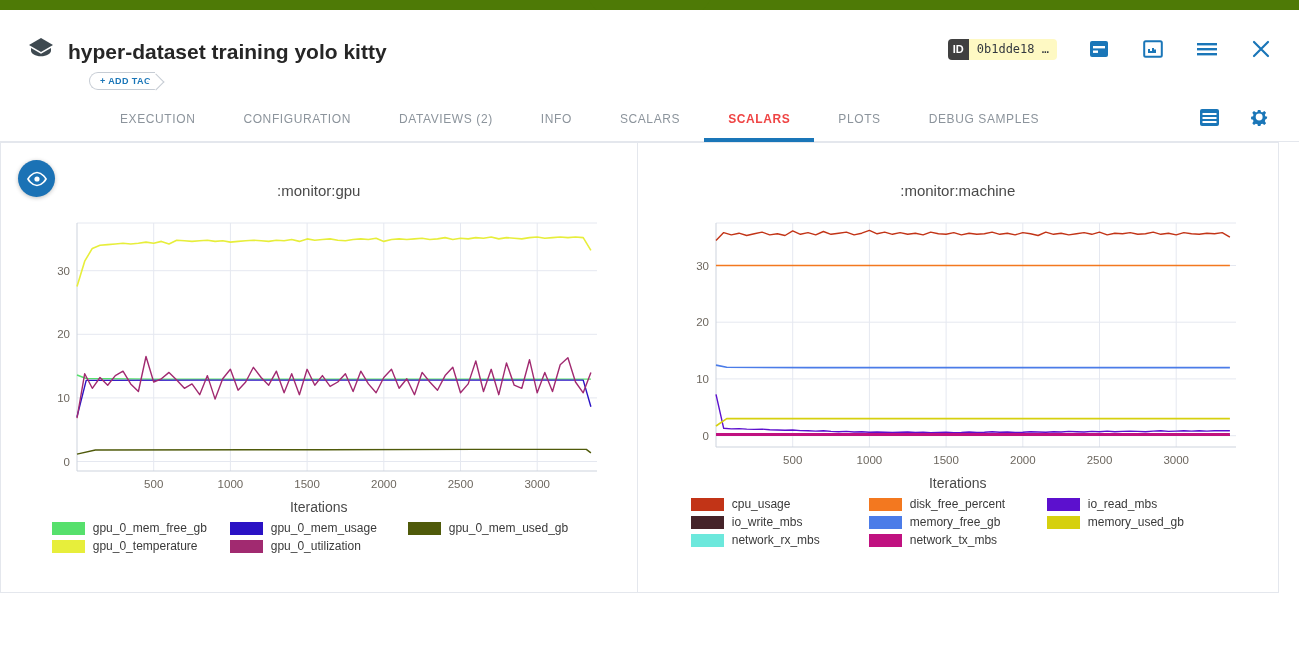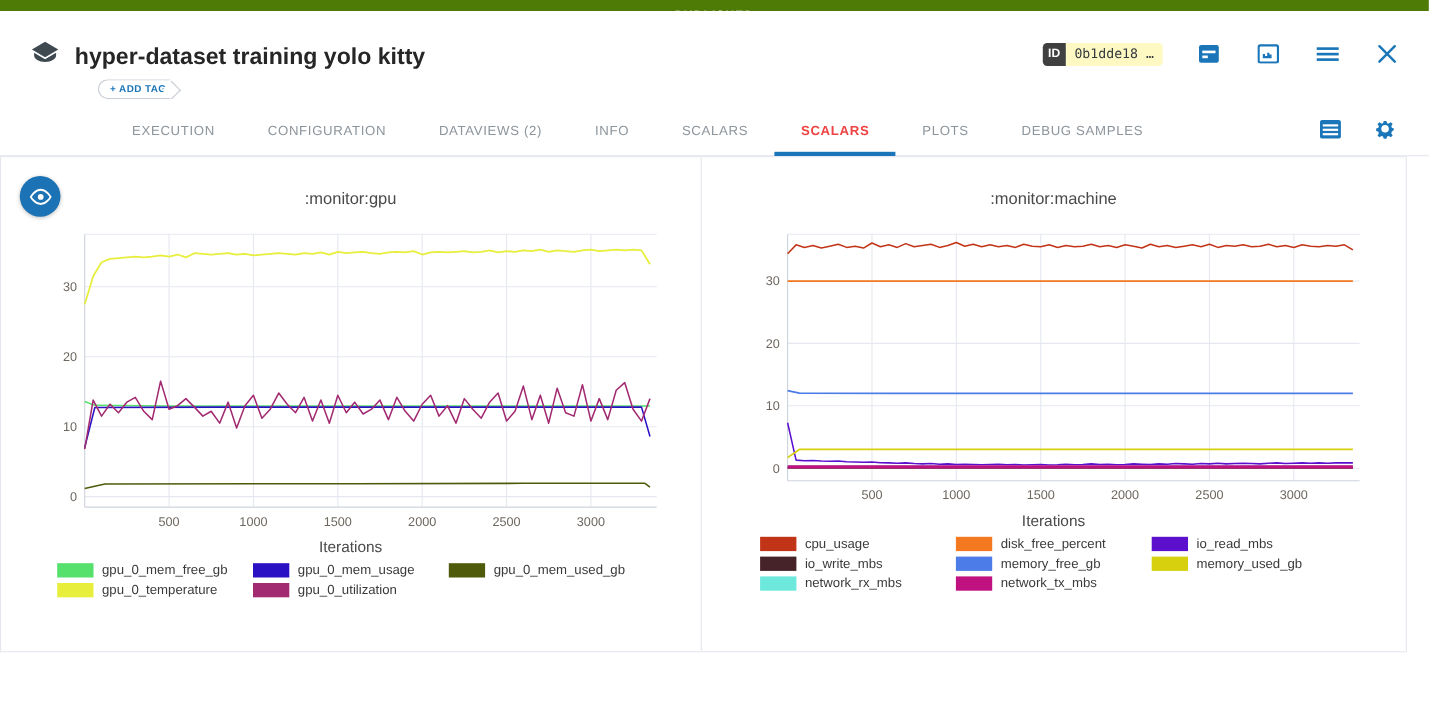--- a/index.html
+++ b/index.html
@@ -36,21 +36,21 @@
              border-bottom:1px solid #e4e7ed; display:flex; align-items:stretch; }
   .tabs { display:flex; align-items:stretch; padding-left:96px; }
   .tab { display:flex; align-items:center; padding:0 24px; font-size:12px; letter-spacing:.6px; color:#8c949c;
          cursor:pointer; border-bottom:4px solid transparent; margin-bottom:-1px; }
   .tab.active { color:#ef4444; font-weight:bold; border-bottom-color:#1a76b8; }
   .tabbar-icons { position:absolute; right:28px; top:6px; display:flex; gap:26px; align-items:center; }
 
   
   .panel { position:absolute; top:142px; left:0; width:1279px; height:451px; background:#fff;
            border:1px solid #e4e7ed; border-top:1px solid #e4e7ed; display:flex; }
-  .chart-cell { position:relative; padding-top:26px; }
+  .chart-cell { position:relative; padding-top:36px; }
   .cell-left  { width:636px; }
   .cell-right { width:641px; }
   .cell-divider { width:1px; background:#e4e7ed; }
   .eye-fab { position:absolute; left:17px; top:17px; width:37px; height:37px; border-radius:50%;
              background:#1b72b5; display:flex; align-items:center; justify-content:center;
              box-shadow:0 1px 4px rgba(0,0,0,.25); cursor:pointer; z-index:5; }
 
   .chart-title { text-align:center; font-size:15px; color:#4a4a4a; height:34px; line-height:24px; }
   .plot-wrap { display:flex; justify-content:center; }
   svg.plot .grid { stroke:#e5e8f0; stroke-width:1; }

